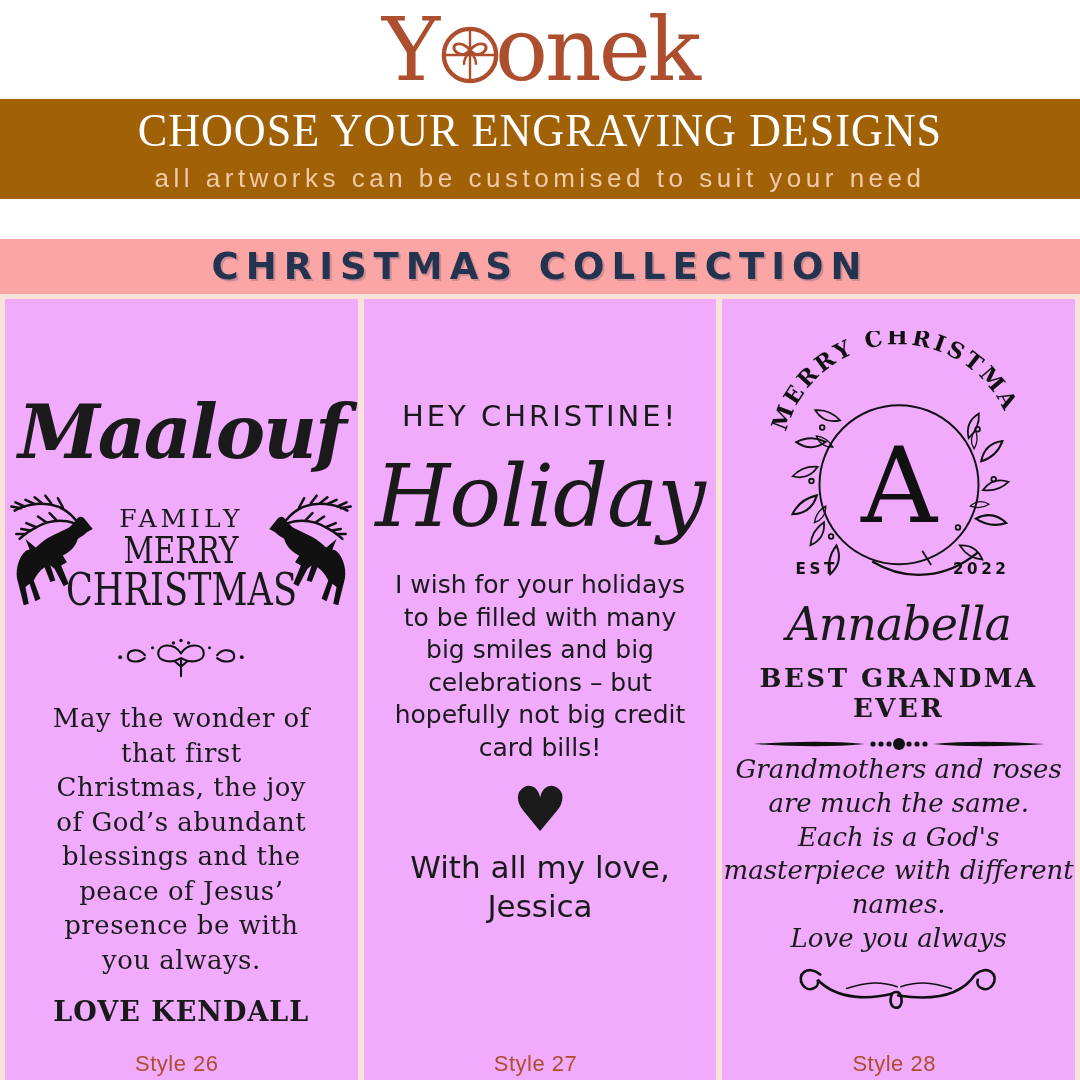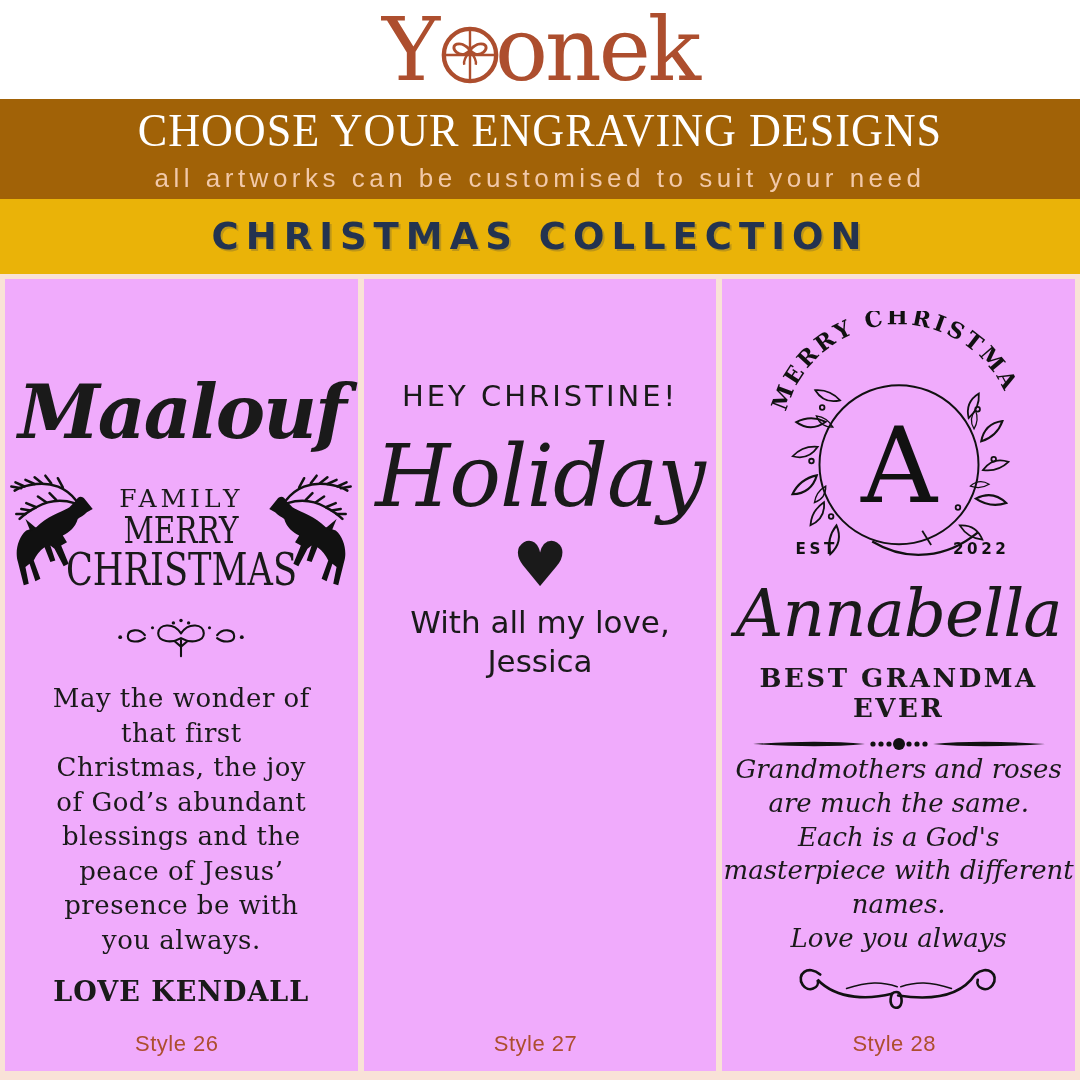--- a/index.html
+++ b/index.html
@@ -28,21 +28,21 @@
     font-family:"Liberation Serif","DejaVu Serif",serif;
     font-size:46px; letter-spacing:1px; transform:scaleX(0.96); white-space:nowrap;
   }
   .navy-sub {
     color:#f2c9a9; font-size:26px; letter-spacing:4.5px; white-space:nowrap;
     font-family:"Liberation Sans","DejaVu Sans",sans-serif;
   }
 
   
   .peach-banner {
-    height:75px; background:#eab308; display:flex; align-items:center; justify-content:center;
+    height:55px; background:#fca5a5; display:flex; align-items:center; justify-content:center;margin-top:40px;
   }
   .peach-title {
     color:#233350; font-weight:bold; font-size:37px; letter-spacing:7px; white-space:nowrap;
     text-shadow:2px 2px 0 rgba(35,51,80,0.22);
     font-family:"DejaVu Sans","Liberation Sans",sans-serif;
   }
 
   
   .cards {
     height:806px; background:#f9e2d7; display:flex; gap:6px; padding:5px 5px 9px 5px;
@@ -78,21 +78,21 @@
   
   .c2-greeting { margin-top:100px; font-size:29px; letter-spacing:3px; }
   .c2-script1 { margin-top:16px; font-size:86px; line-height:1; letter-spacing:-1px; }
   .c2-script2 { margin-top:20px; font-size:86px; line-height:1; letter-spacing:-1px; }
   .c2-msg { margin-top:30px; font-size:25px; line-height:1.3; }
   .c2-heart { margin-top:18px; font-size:62px; line-height:0.9; }
   .c2-closing { margin-top:10px; font-size:31px; line-height:1.25; white-space:pre-line; }
 
   
   .c3-crest { width:316px; height:268px; margin-top:32px; }
-  .c3-name { font-size:66px; line-height:1; margin-top:2px; letter-spacing:-1px; }
+  .c3-name { font-size:46px; line-height:1; margin-top:2px; letter-spacing:-1px; }
   .c3-grandma { margin-top:16px; font-size:26px; font-weight:bold; letter-spacing:2.5px; }
   .c3-divider { width:300px; height:18px; margin-top:12px; }
   .c3-msg { font-size:26px; line-height:1.3; font-style:italic; }
   .c3-flourish { width:210px; height:54px; margin-top:2px; }
 </style>
 </head>
 <body>
 
 <div class="poster">
 
@@ -210,20 +210,26 @@
 peace of Jesus’
 presence be with
 you always.</p>
       <div class="c1-sig serif">LOVE KENDALL</div>
       <div class="style-label">Style 26</div>
     </section>
 
     <section class="card">
       <div class="c2-greeting">HEY CHRISTINE!</div>
       <div class="c2-script2 script">Holiday</div>
+      <p class="c2-msg msg">I wish for your holidays
+to be filled with many
+big smiles and big
+celebrations – but
+hopefully not big credit
+card bills!</p>
       <div class="c2-heart">♥</div>
       <div class="c2-closing msg">With all my love,
 Jessica</div>
       <div class="style-label">Style 27</div>
     </section>
 
     <section class="card">
       <svg class="c3-crest" viewBox="0 0 340 300">
         <defs>
           <path id="archPath" d="M48 100 A130 130 0 0 1 292 100" fill="none"></path>

